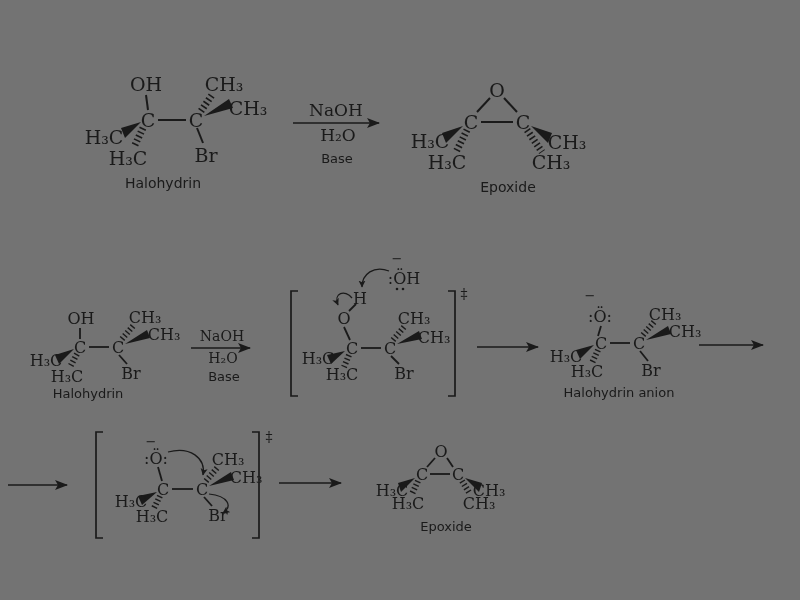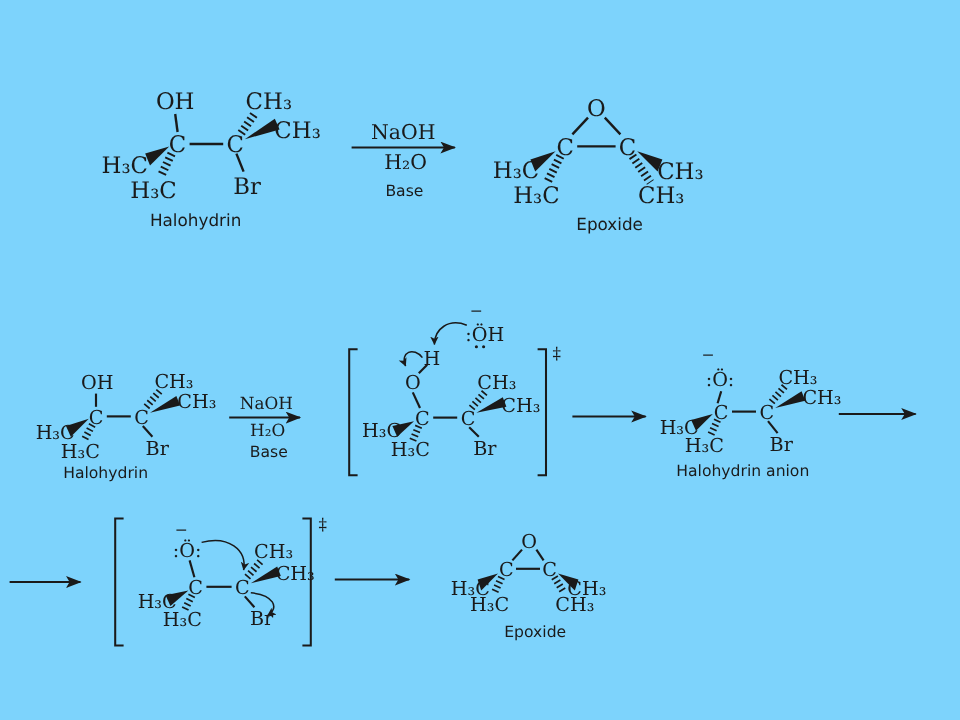--- a/index.html
+++ b/index.html
@@ -1,16 +1,16 @@
 <!DOCTYPE html>
 <html><head>
 <meta charset="utf-8">
 <style>
   html,body { margin:0; padding:0; background:#ffffff; }
-  #stage { position:relative; width:800px; height:600px; background:#7dd3fc; overflow:hidden; }
+  #stage { position:relative; width:800px; height:600px; background:#737373; overflow:hidden; }
   svg { display:block; }
   text { fill:#1a1a1a; text-anchor:middle; }
   .atomA { font:19px "DejaVu Serif","Liberation Serif",serif; }
   .atomB { font:16px "DejaVu Serif","Liberation Serif",serif; }
   .rgA  { font:17px "DejaVu Serif","Liberation Serif",serif; }
   .rgB  { font:14px "DejaVu Serif","Liberation Serif",serif; }
   .lblA { font:14px "DejaVu Sans","Liberation Sans",sans-serif; }
   .lblB { font:13px "DejaVu Sans","Liberation Sans",sans-serif; }
   .chg  { font:13px "DejaVu Serif",serif; }
   .tsym { font:14px "DejaVu Serif",serif; }

